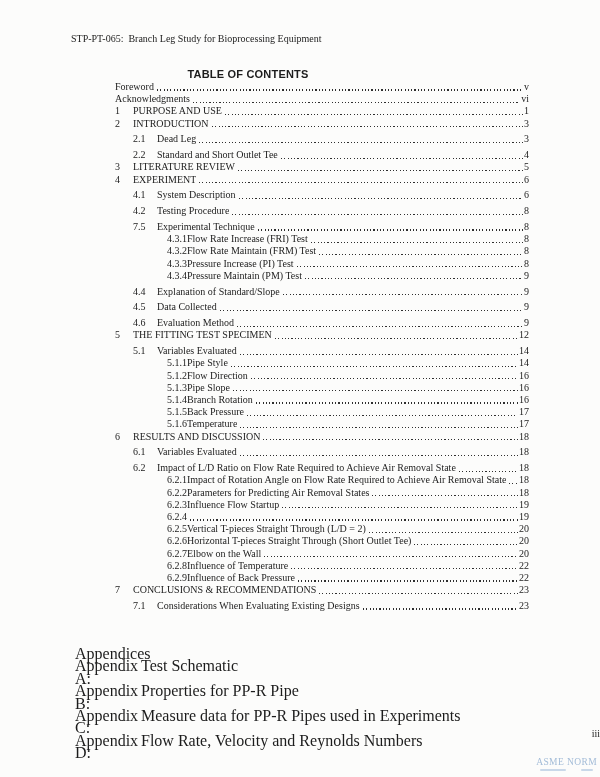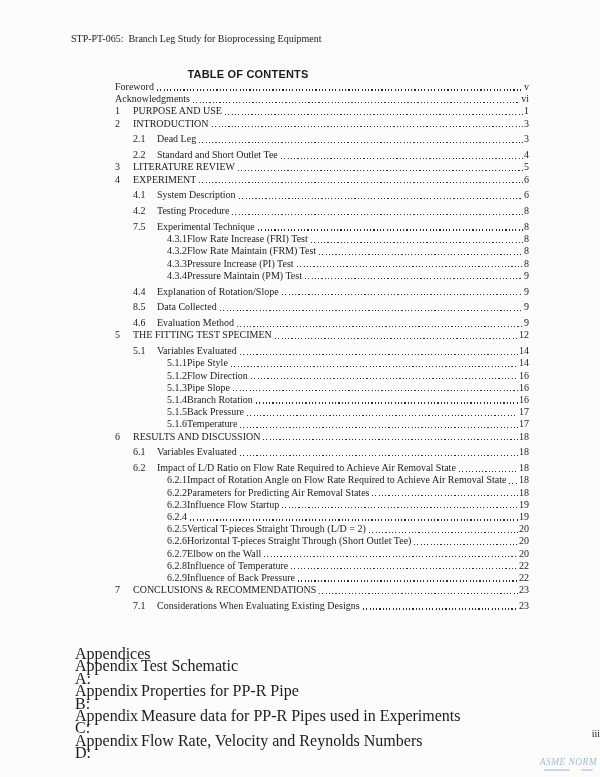--- a/index.html
+++ b/index.html
@@ -72,21 +72,20 @@
     position: absolute;
     left: 0; top: 728px; width: 600px;
     text-align: right;
     font-size: 10px;
   }
   .watermark {
     position: absolute;
     right: 3px; bottom: 6px;
     text-align: center;
     line-height: 1;
-    font-style: italic;
   }
   .watermark .wm-text {
     font-family: "Liberation Serif", serif;
     font-size: 9.5px;
     letter-spacing: 0.4px;
     font-variant: small-caps;
   }
   .watermark .wm-sub {
     margin-top: 1.5px;
     display: flex;
@@ -193,26 +192,26 @@
         <span class="pg">8</span>
       </div>
       <div class="toc-row lv-sec3">
         <span class="num">4.3.4</span>
         <span class="entry-title">Pressure Maintain (PM) Test</span>
         <span class="leader"></span>
         <span class="pg">9</span>
       </div>
       <div class="toc-row lv-sec2">
         <span class="num">4.4</span>
-        <span class="entry-title">Explanation of Rotation/Slope</span>
+        <span class="entry-title">Explanation of Standard/Slope</span>
         <span class="leader"></span>
         <span class="pg">9</span>
       </div>
       <div class="toc-row lv-sec2">
-        <span class="num">8.5</span>
+        <span class="num">4.5</span>
         <span class="entry-title">Data Collected</span>
         <span class="leader"></span>
         <span class="pg">9</span>
       </div>
       <div class="toc-row lv-sec2">
         <span class="num">4.6</span>
         <span class="entry-title">Evaluation Method</span>
         <span class="leader"></span>
         <span class="pg">9</span>
       </div>

